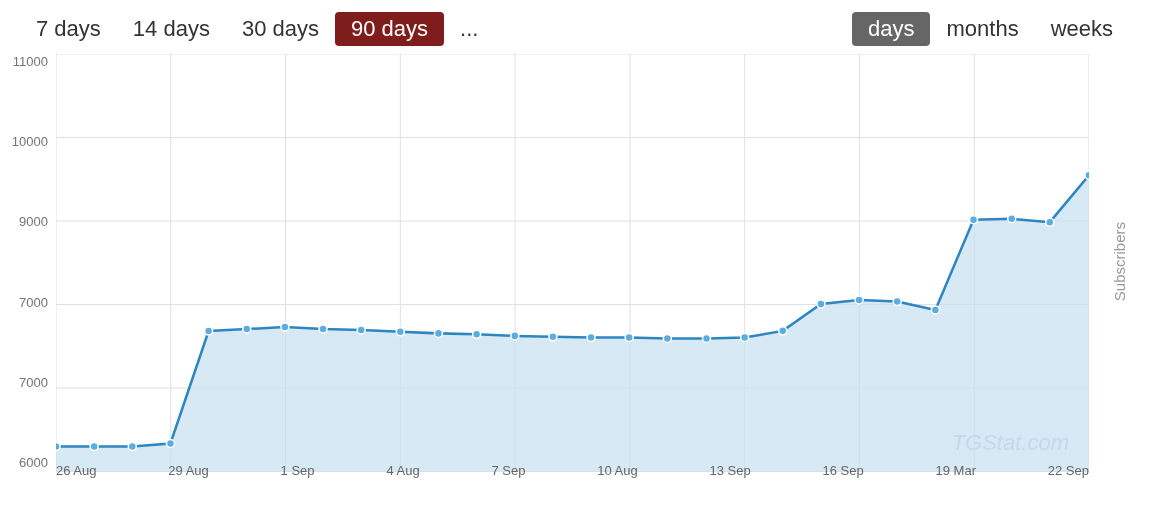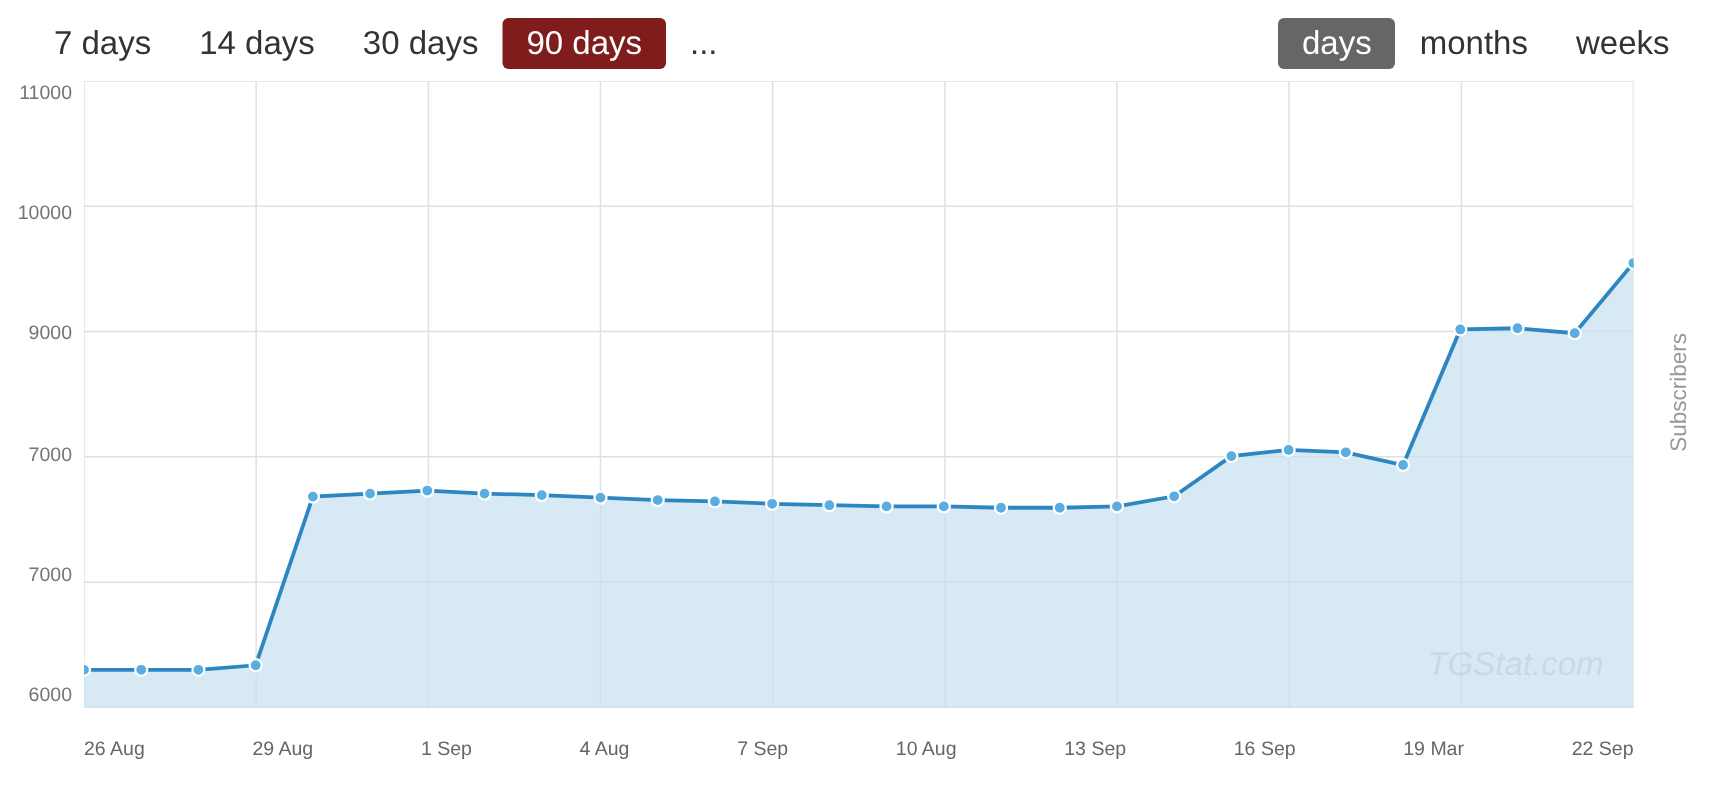--- a/index.html
+++ b/index.html
@@ -75,27 +75,27 @@
 
     .y-label {
       font-size: 13px;
       color: #737373;
       text-align: right;
       padding-right: 8px;
     }
 
     .x-axis-labels {
       position: absolute;
-      bottom: 0;
+      bottom: 13px;
       left: 56px;
       right: 60px;
       height: 36px;
       display: flex;
       justify-content: space-between;
-      align-items: flex-end;
+      align-items: flex-start;
       padding-top: 6px;
     }
 
     .x-label {
       font-size: 13px;
       color: #666;
       text-align: center;
     }
 
     .svg-chart {

